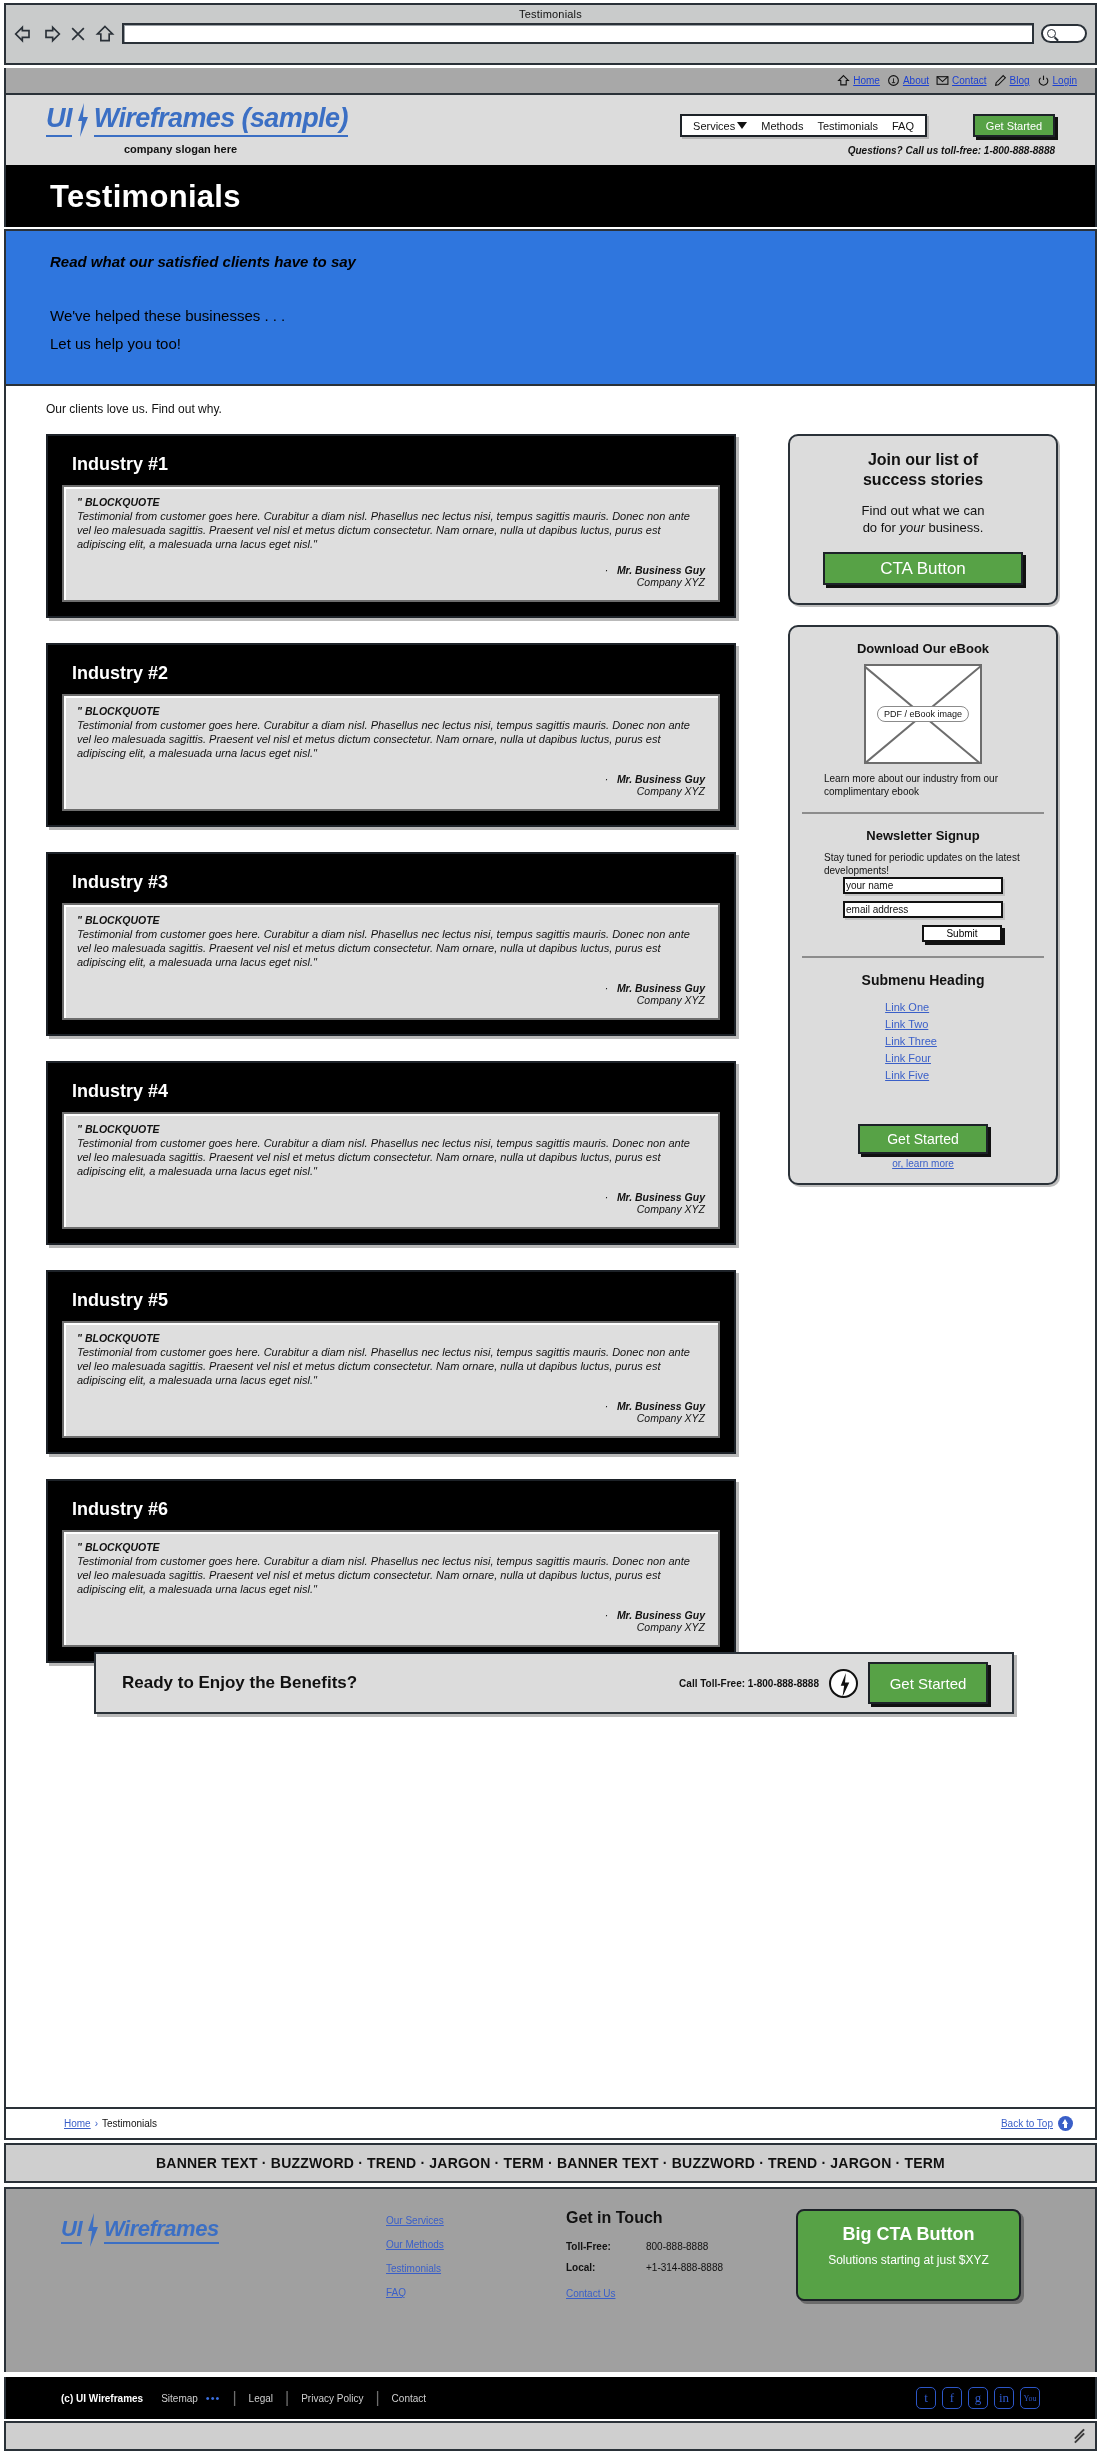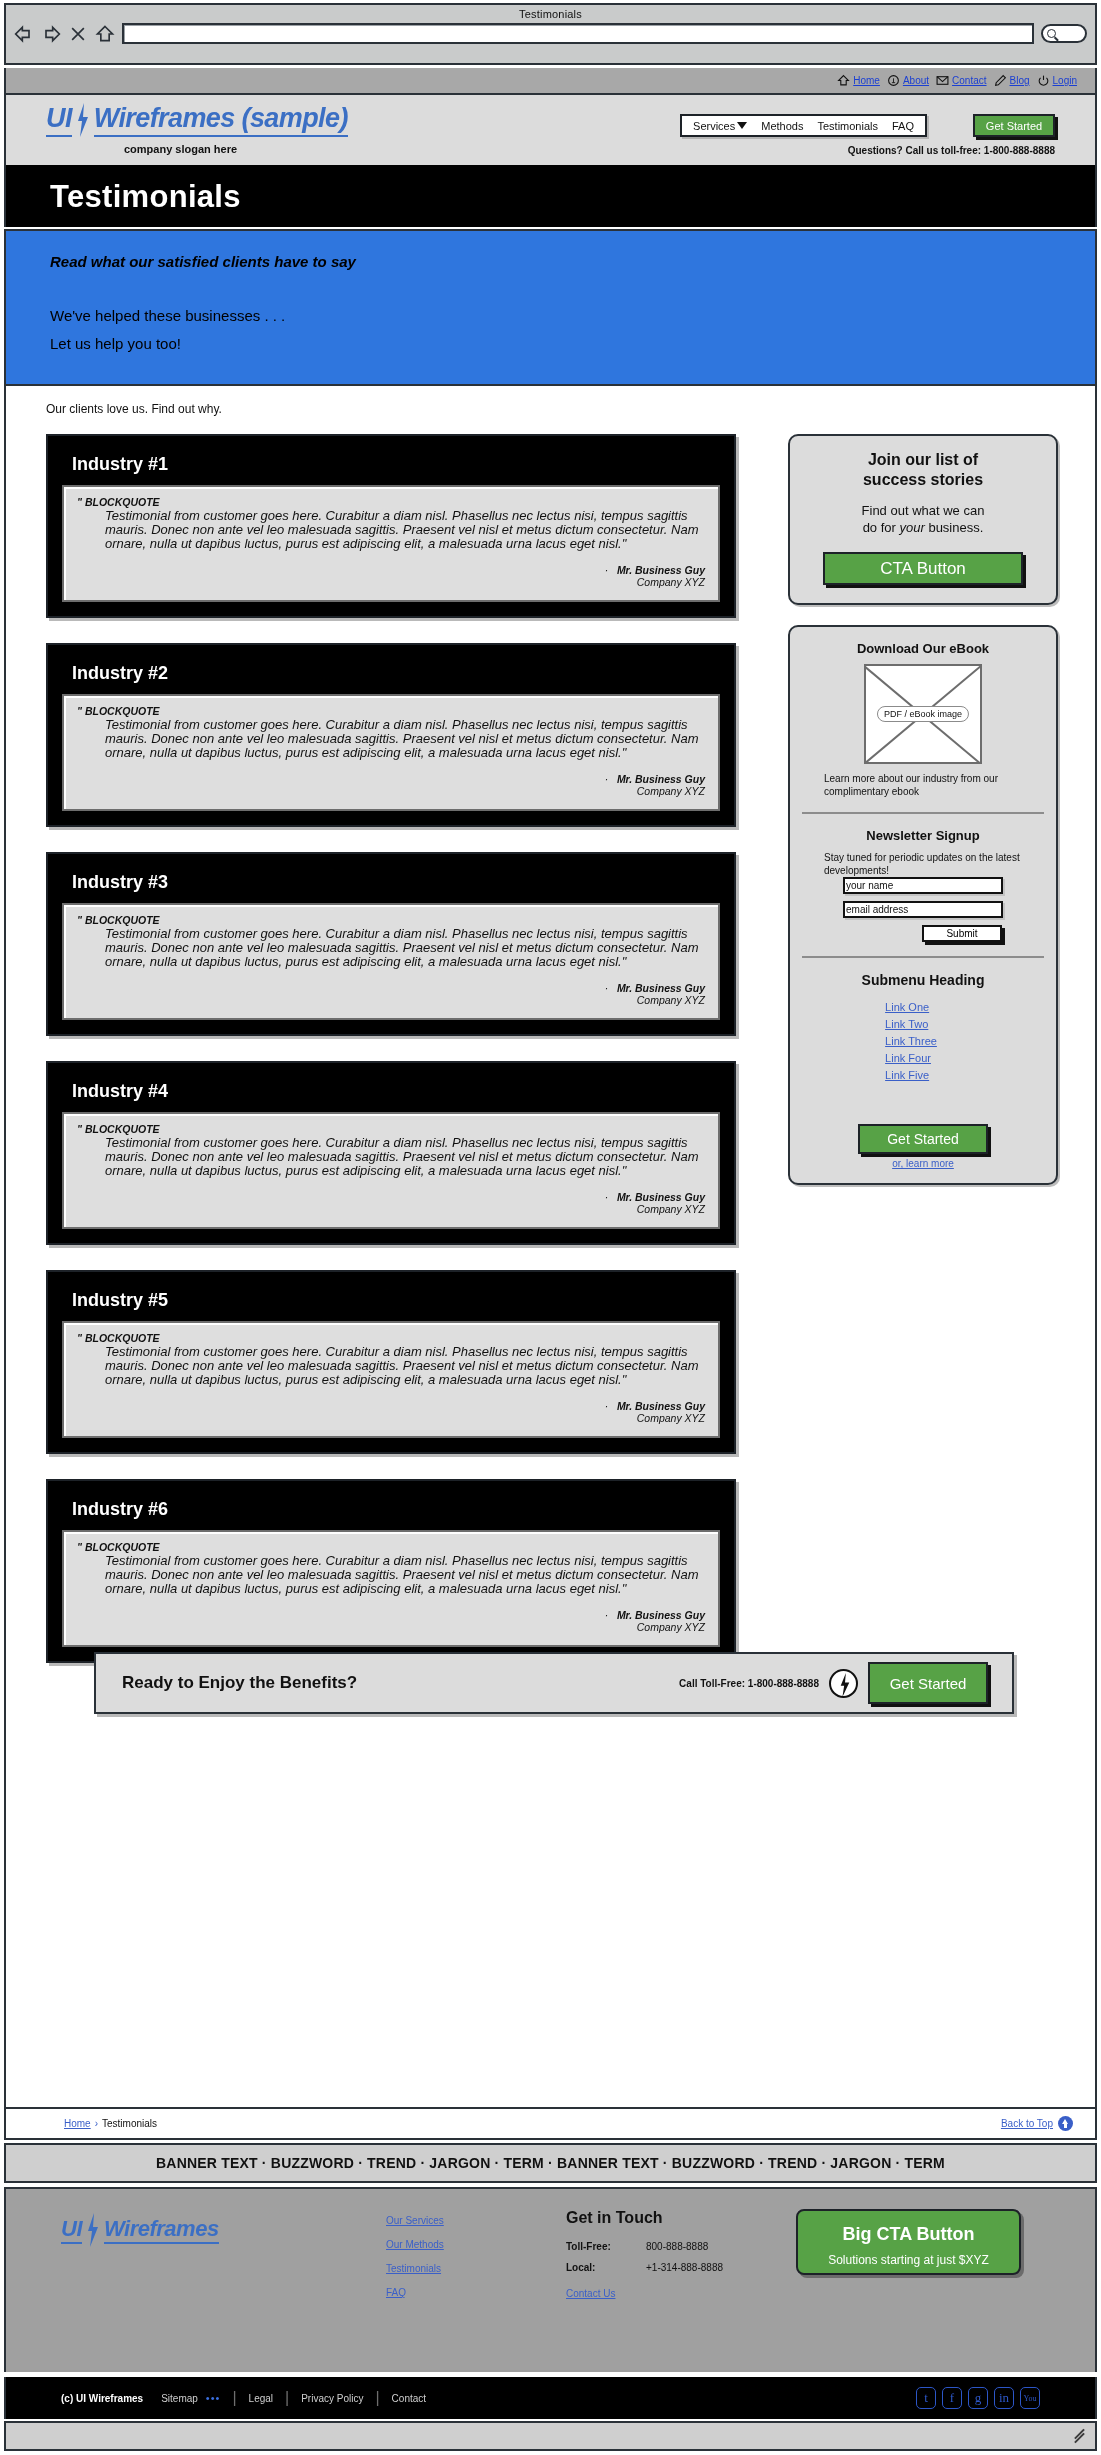--- a/index.html
+++ b/index.html
@@ -72,21 +72,21 @@
     border: 2px solid #1d2228; box-shadow: 2px 2px 0 #b6b6b6;
     display: flex; align-items: center; gap: 14px; padding: 0 11px;
   }
   .navbox .item { font-size: 11px; color: #111; white-space: nowrap; display:flex; align-items:center; gap:2px;}
   .caret { width:0; height:0; border-left:5px solid transparent; border-right:5px solid transparent; border-top:7px solid #111; display:inline-block; }
   .btn-green {
     background: #57a246; border: 2px solid #1d2228; color: #fff; font-size: 11px;
     box-shadow: 3px 3px 0 #111; display: inline-flex; align-items: center; justify-content: center;
   }
   .get-started-top { position: absolute; right: 40px; top: 19px; width: 82px; height: 23px; }
-  .phone-top { position:absolute; right: 40px; top: 50px; font-size: 10px; font-weight:bold; color:#111; }
+  .phone-top { position:absolute; right: 40px; top: 50px; font-size: 10px; font-weight:bold; color:#111;font-style:italic; }
 
   
   .titleband {
     position: absolute; left: 4px; top: 165px; width: 1093px; height: 62px;
     background: #000; border-left: 2px solid #2a3138; border-right: 2px solid #2a3138;
   }
   .titleband h1 { position:absolute; left: 44px; top: 14px; color:#fff; font-size: 31px; font-weight: bold; letter-spacing: .3px; }
 
   
   .hero {
@@ -110,21 +110,21 @@
   .card {
     background: #000; border: 2px solid #1d2228; box-shadow: 3px 3px 0 #b9b9b9;
     padding: 16px 14px 14px 14px; margin-bottom: 25px; position: relative;
   }
   .card-title { color:#fff; font-size: 18px; font-weight: bold; margin: 2px 0 10px 10px; }
   .quote {
     background: #dedede; border: 2px solid #6d6d6d; box-shadow: 2px 2px 0 #fff inset;
     padding: 9px 13px 12px 13px;
   }
   .bq { font-size: 10.5px; font-weight: bold; font-style: italic; color:#111; margin-bottom: 1px; }
-  .qtext { font-size: 13px; font-style: italic; color:#111; line-height: 14px; margin-left: 28px; }
+  .qtext { font-size: 11px; font-style: italic; color:#111; line-height: 14px; }
   .attrib { text-align: right; margin-top: 13px; font-size: 10.5px; font-style: italic; color:#111; }
   .attrib .nm { font-weight: bold; }
   .attrib .nm::before { content: "·\00a0\00a0\00a0"; font-weight: normal; }
   .attrib .co { display:block; }
 
   
   .sidebar { position: absolute; left: 782px; top: 48px; width: 270px; }
   .panel {
     background: #dcdcdc; border: 2px solid #2a3138; border-radius: 10px;
     box-shadow: 2px 2px 0 #bdbdbd; margin-bottom: 20px; padding: 14px 16px 16px 16px;
@@ -223,21 +223,21 @@
     border-bottom: 2px solid #3b6fc4;
   }
   .footer .flinks { position:absolute; left: 380px; top: 26px; }
   .footer .flinks a { display:block; font-size: 10px; color:#3a5fc8; text-decoration: underline; margin-bottom: 13px; }
   .getintouch { position:absolute; left: 560px; top: 20px; }
   .getintouch h4 { font-size: 16px; color:#111; margin-bottom: 14px; }
   .getintouch .row { font-size: 10px; color:#111; margin-bottom: 10px; display:flex; }
   .getintouch .row b { width: 80px; display:inline-block; }
   .getintouch .contact { font-size: 10px; color:#3a5fc8; text-decoration: underline; }
   .bigcta {
-    position:absolute; left: 790px; top: 20px; width: 225px; height: 66px;
+    position:absolute; left: 790px; top: 20px; width: 225px; height: 92px;
     background:#57a246; border: 2px solid #1d2228; border-radius: 8px; box-shadow: 3px 3px 0 #6b6b6b;
     color:#fff; text-align:center;
   }
   .bigcta .l1 { font-size: 18px; font-weight: bold; margin-top: 13px; }
   .bigcta .l2 { font-size: 12px; margin-top: 8px; }
 
   
   .copybar {
     position:absolute; left: 4px; top: 2377px; width: 1093px; height: 42px;
     background:#000; border-left:2px solid #2a3138; border-right:2px solid #2a3138;

